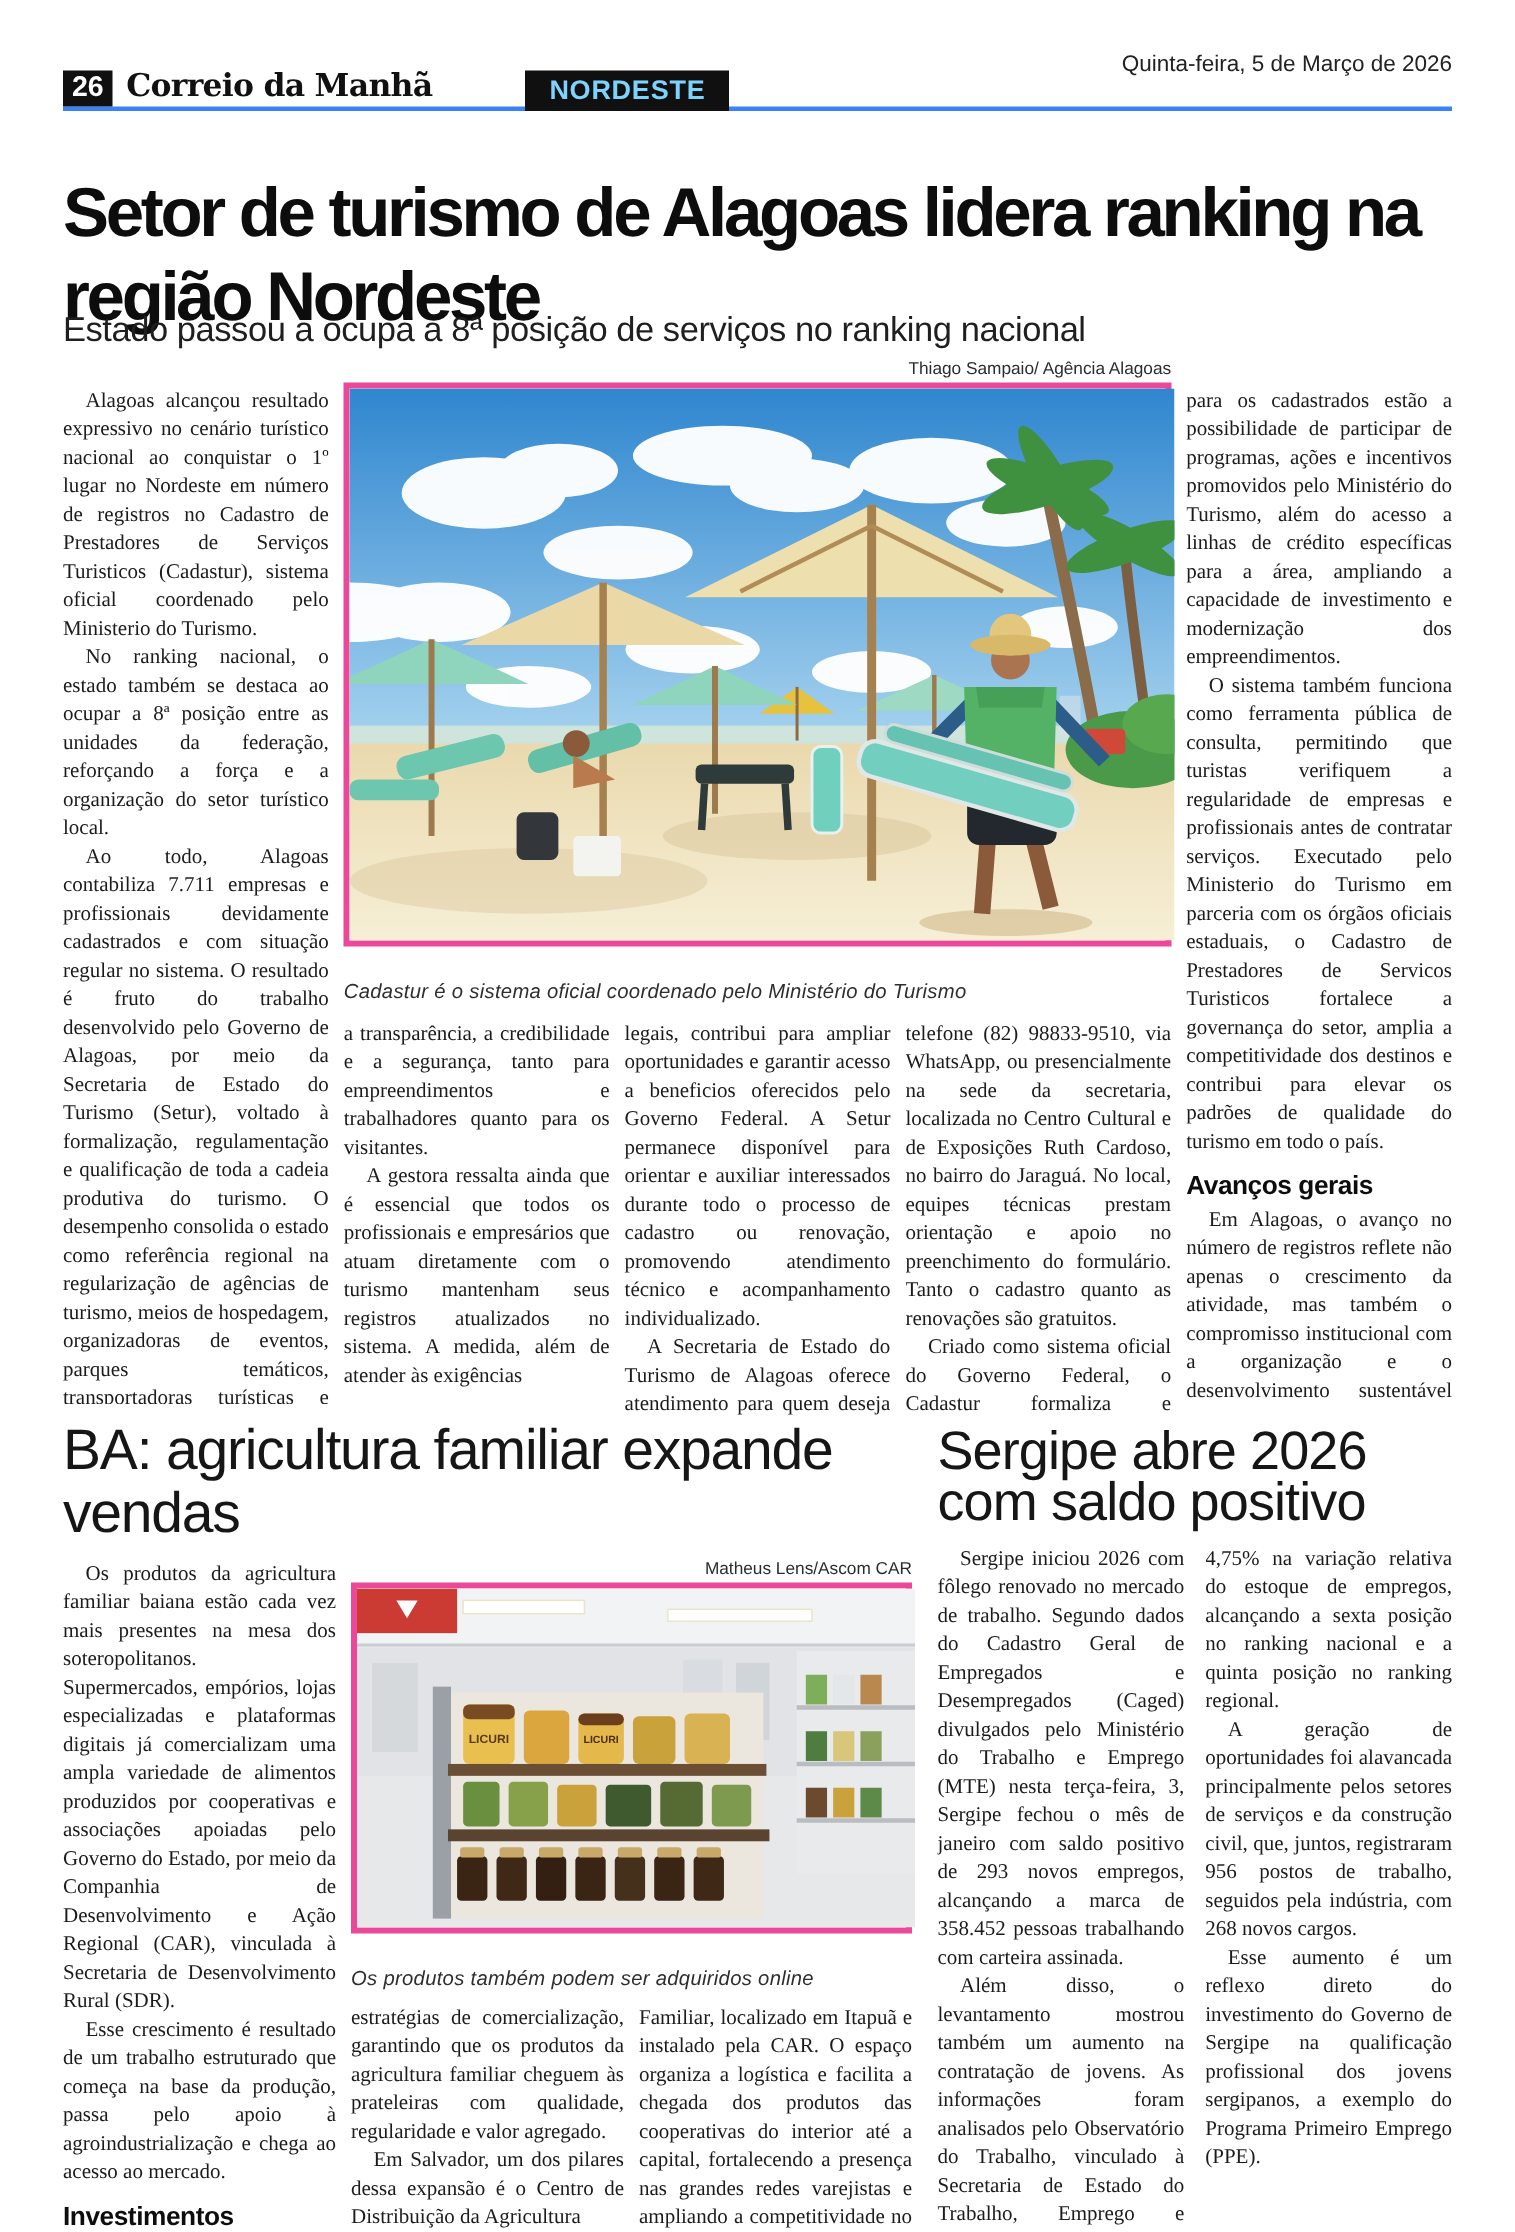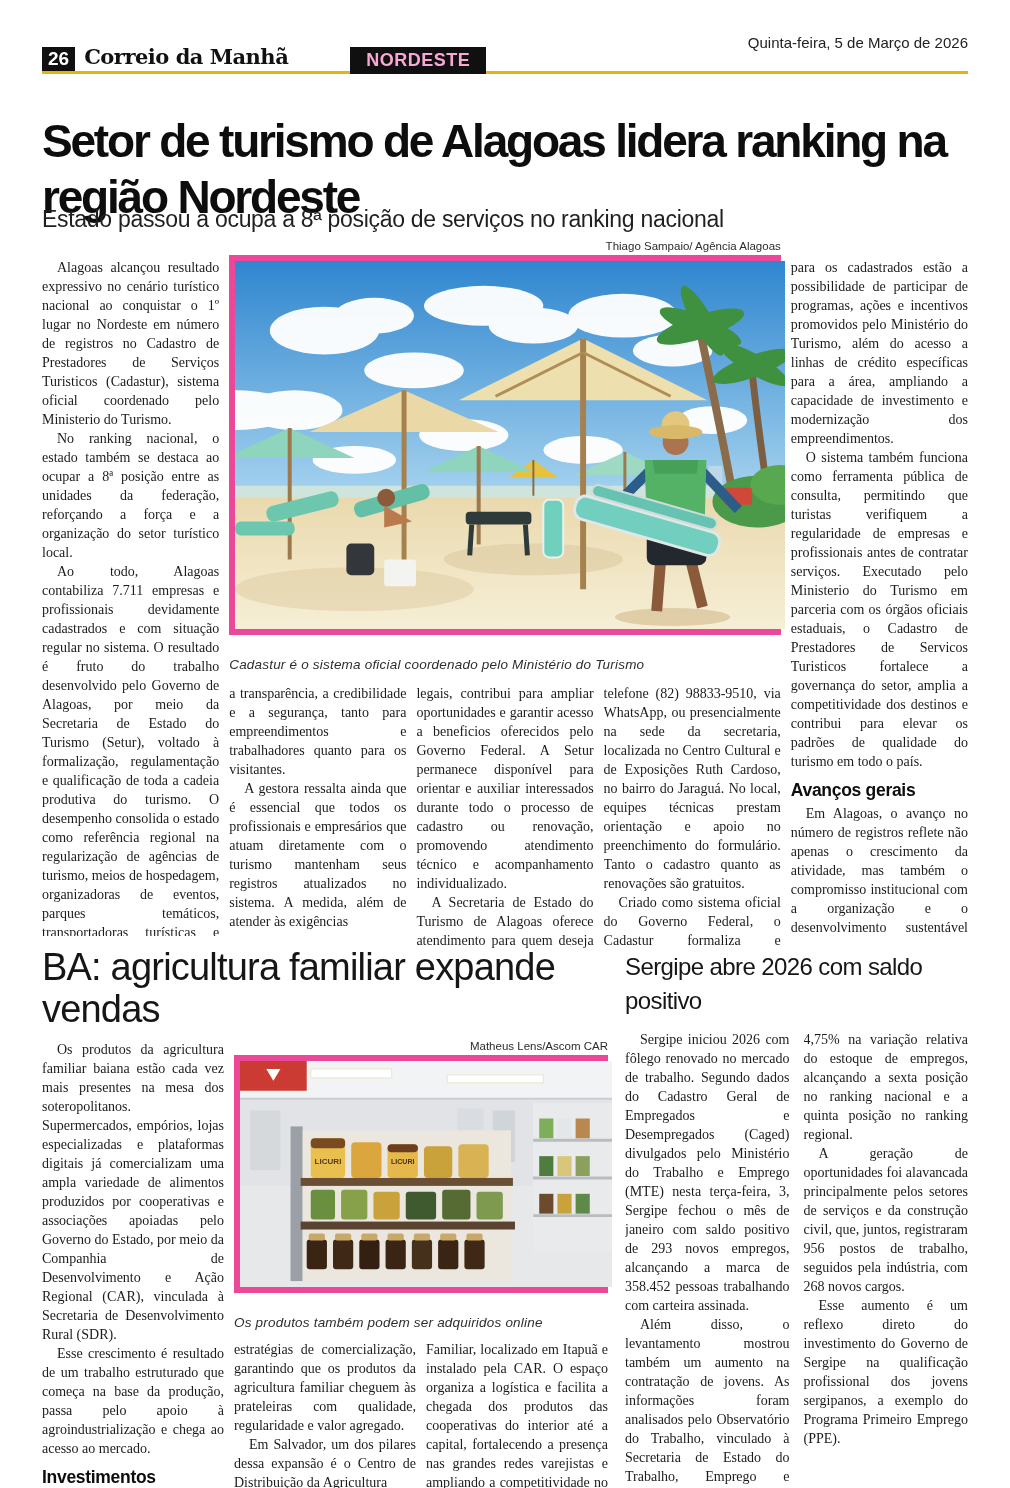--- a/index.html
+++ b/index.html
@@ -1,24 +1,24 @@
 <!DOCTYPE html>
 <html lang="pt"><head>
 <meta charset="utf-8">
 <style>
   html,body{margin:0;padding:0;background:#888;}
   .page{position:relative;width:1010px;height:1488px;background:#fff;margin:0 auto;overflow:hidden;
         font-family:"Liberation Serif",serif;color:#1b1b1b;}
   
-  .hdr{position:absolute;left:42px;right:42px;top:44px;height:27px;border-bottom:3px solid #eab308;
+  .hdr{position:absolute;left:42px;right:42px;top:44px;height:27px;border-bottom:3px solid #3b82f6;
        display:flex;align-items:flex-end;font-family:"Liberation Sans",sans-serif;}
   .pagenum{background:#101010;color:#fff;font-weight:700;font-size:19px;padding:2px 6px 3px;line-height:1;}
   .masthead{font-family:"DejaVu Serif",serif;font-weight:700;font-size:21px;letter-spacing:-.5px;
             margin-left:9px;padding-bottom:2px;color:#111;}
-  .sectionbox{background:#101010;color:#f9a8d4;font-weight:700;font-size:18px;letter-spacing:.5px;
+  .sectionbox{background:#101010;color:#7dd3fc;font-weight:700;font-size:18px;letter-spacing:.5px;
               padding:4px 16px 5px;margin-left:62px;line-height:1;transform:translateY(3px);}
   .dateline{margin-left:auto;font-size:15px;color:#222;padding-bottom:20px;}
   
   .headline{position:absolute;left:42px;top:82px;width:930px;font-family:"Liberation Sans",sans-serif;
             font-weight:700;font-size:46px;line-height:56px;letter-spacing:-2.2px;color:#0d0d0d;}
   .subhead{position:absolute;left:42px;top:206px;width:930px;font-family:"Liberation Sans",sans-serif;
            font-size:23px;color:#1f1f1f;letter-spacing:-.3px;}
   
   .btxt p{margin:0;text-align:justify;text-indent:15px;font-size:14px;line-height:19px;}
   .btxt p.cont{text-indent:0;}
@@ -26,32 +26,32 @@
   .subheading{font-family:"Liberation Sans",sans-serif;font-weight:700;font-size:17.5px;
               letter-spacing:-.3px;margin:9px 0 3px;color:#0d0d0d;}
   .credit{font-family:"Liberation Sans",sans-serif;font-size:11.5px;color:#2c2c2c;text-align:right;height:15px;}
   .caption{font-family:"Liberation Sans",sans-serif;font-style:italic;font-size:13.5px;color:#2e2e2e;
            margin-top:22px;letter-spacing:.2px;}
   
   .mainbody{position:absolute;left:42px;top:240px;width:926px;height:696px;display:grid;
             grid-template-columns:repeat(5,1fr);column-gap:10px;}
   .mainbody .side{margin-top:18px;height:678px;}
   .photoblock{grid-column:2/5;}
-  .photoframe{border:6px solid #ec4899;}
+  .photoframe{border:4px solid #ec4899;}
   .photoframe svg{display:block;}
   .undertext{display:grid;grid-template-columns:repeat(3,1fr);column-gap:10px;margin-top:12px;height:268px;}
   
   .ba{position:absolute;left:42px;top:946px;width:566px;height:542px;}
   .ba-headline{font-family:"Liberation Sans",sans-serif;font-weight:400;font-size:38px;line-height:42px;
                letter-spacing:-.8px;color:#161616;}
   .ba-body{display:grid;grid-template-columns:repeat(3,1fr);column-gap:10px;margin-top:10px;height:444px;}
   .ba-photoblock{grid-column:2/4;}
   .ba-undertext{display:grid;grid-template-columns:repeat(2,1fr);column-gap:10px;margin-top:10px;height:168px;}
   .se{position:absolute;left:625px;top:950px;width:343px;height:538px;}
-  .se-headline{font-family:"Liberation Sans",sans-serif;font-weight:400;font-size:24px;line-height:34px;
+  .se-headline{font-family:"Liberation Sans",sans-serif;font-weight:400;font-size:36px;line-height:34px;
                letter-spacing:-.6px;color:#161616;}
   .se-body{display:grid;grid-template-columns:repeat(2,1fr);column-gap:14px;margin-top:12px;height:458px;}
 </style>
 </head>
 <body>
 
 <div class="page">
 
   <div class="hdr">
     <span class="pagenum">26</span>

